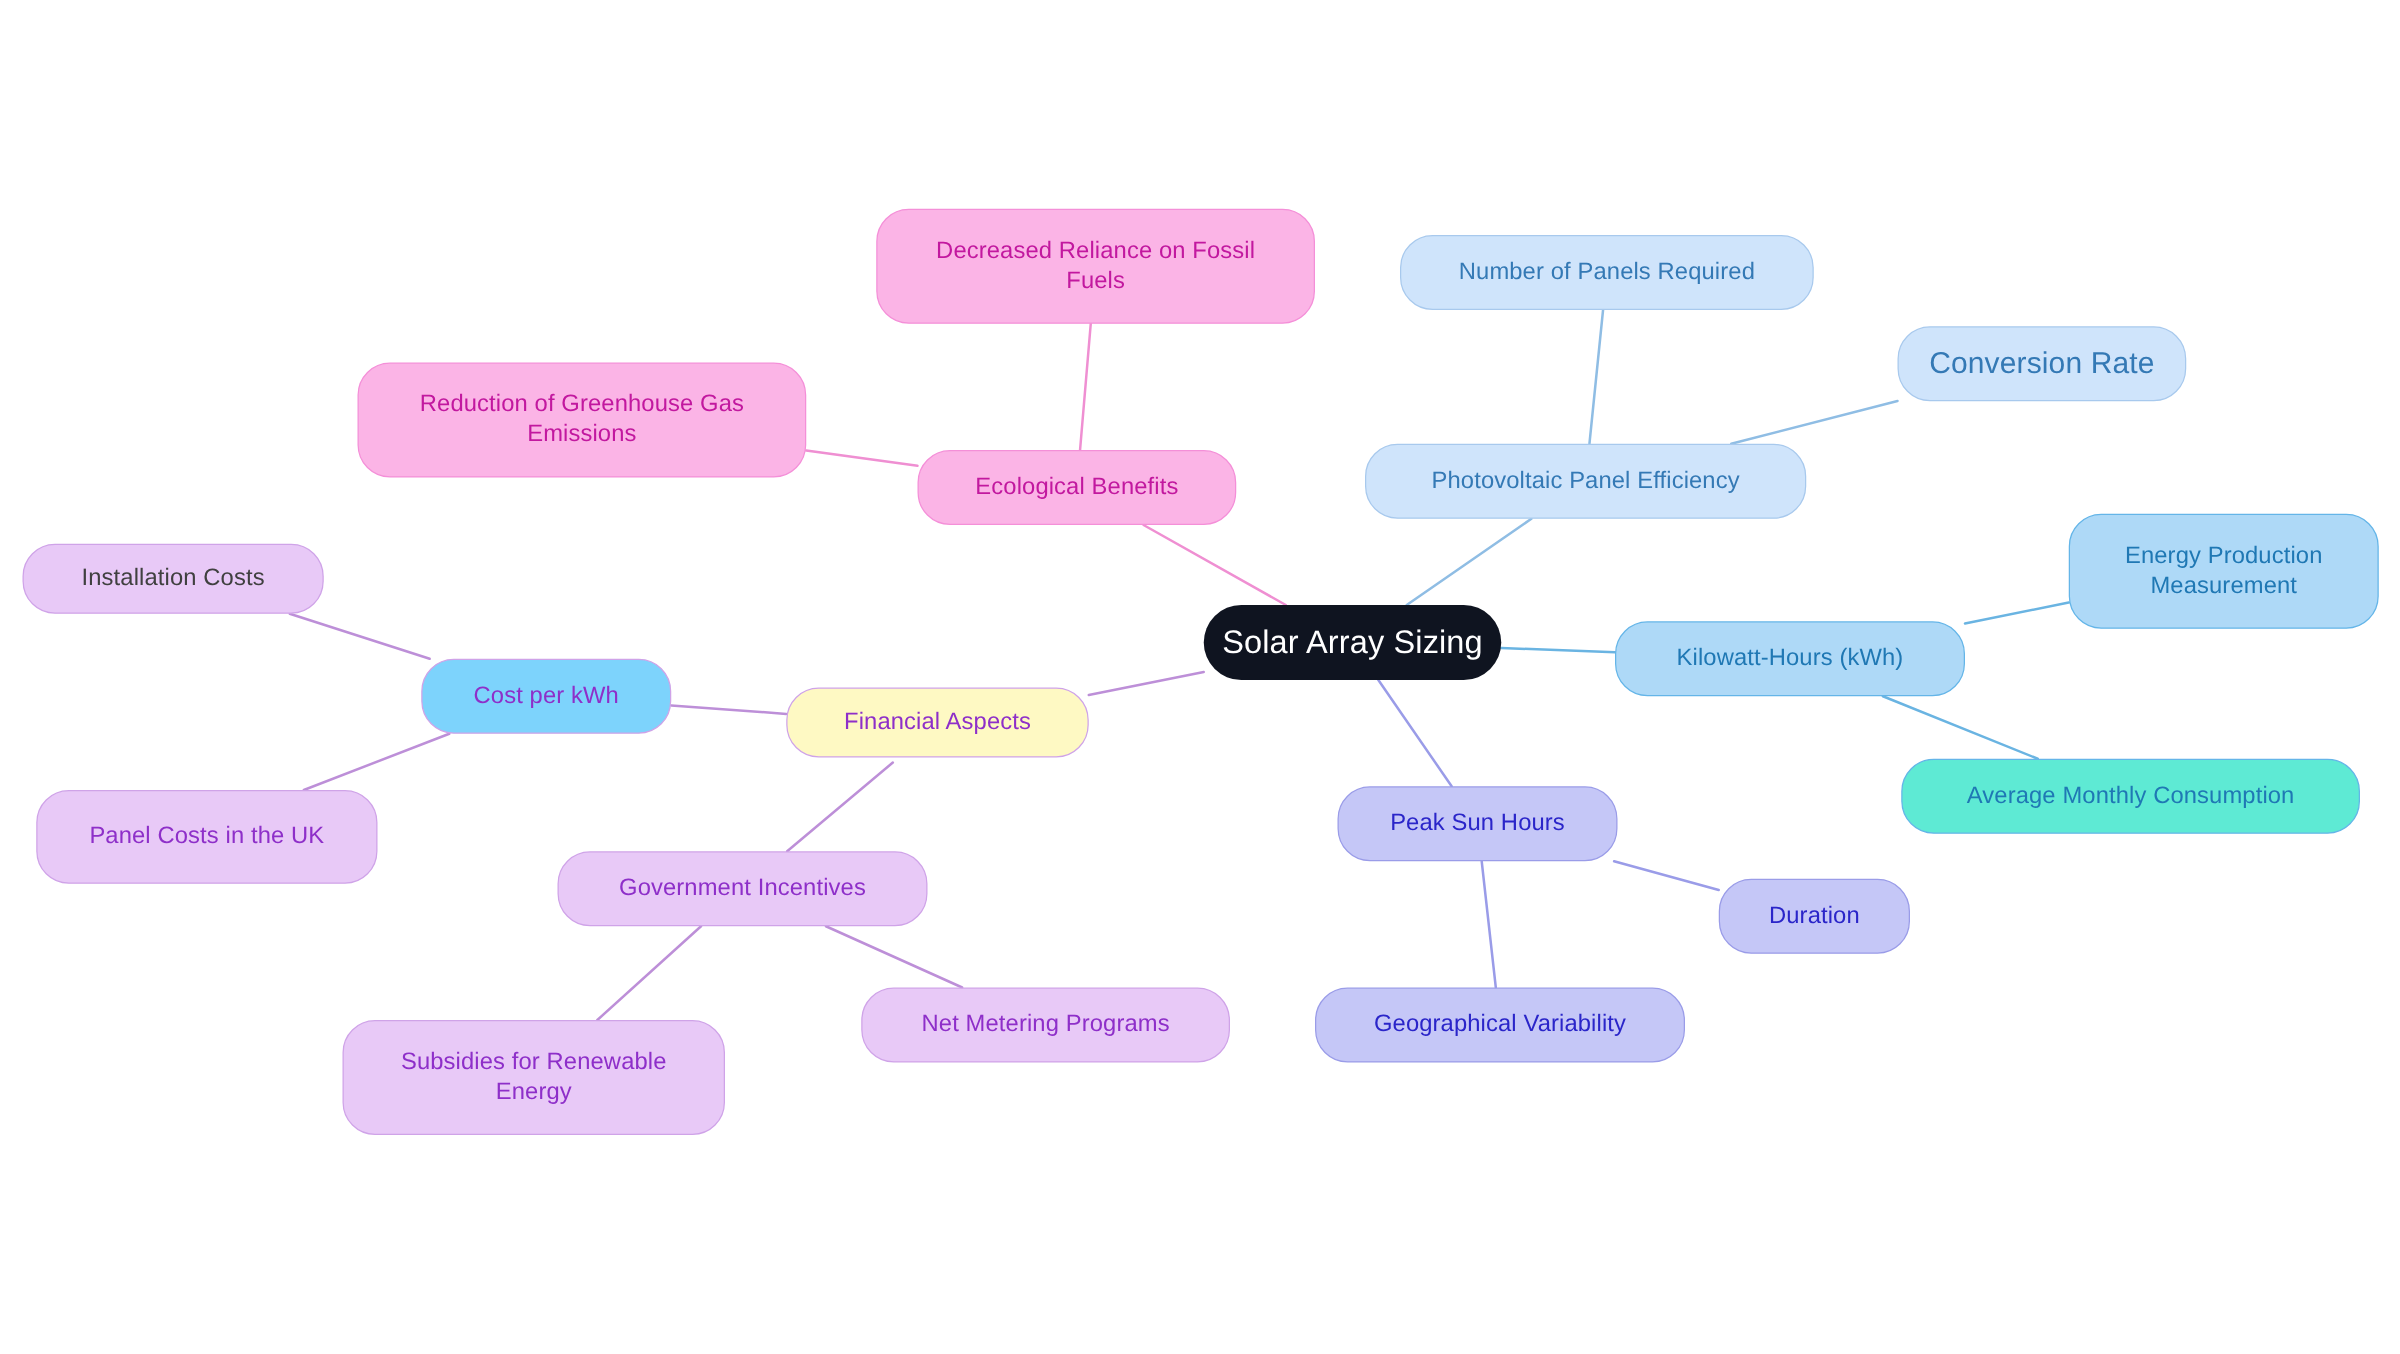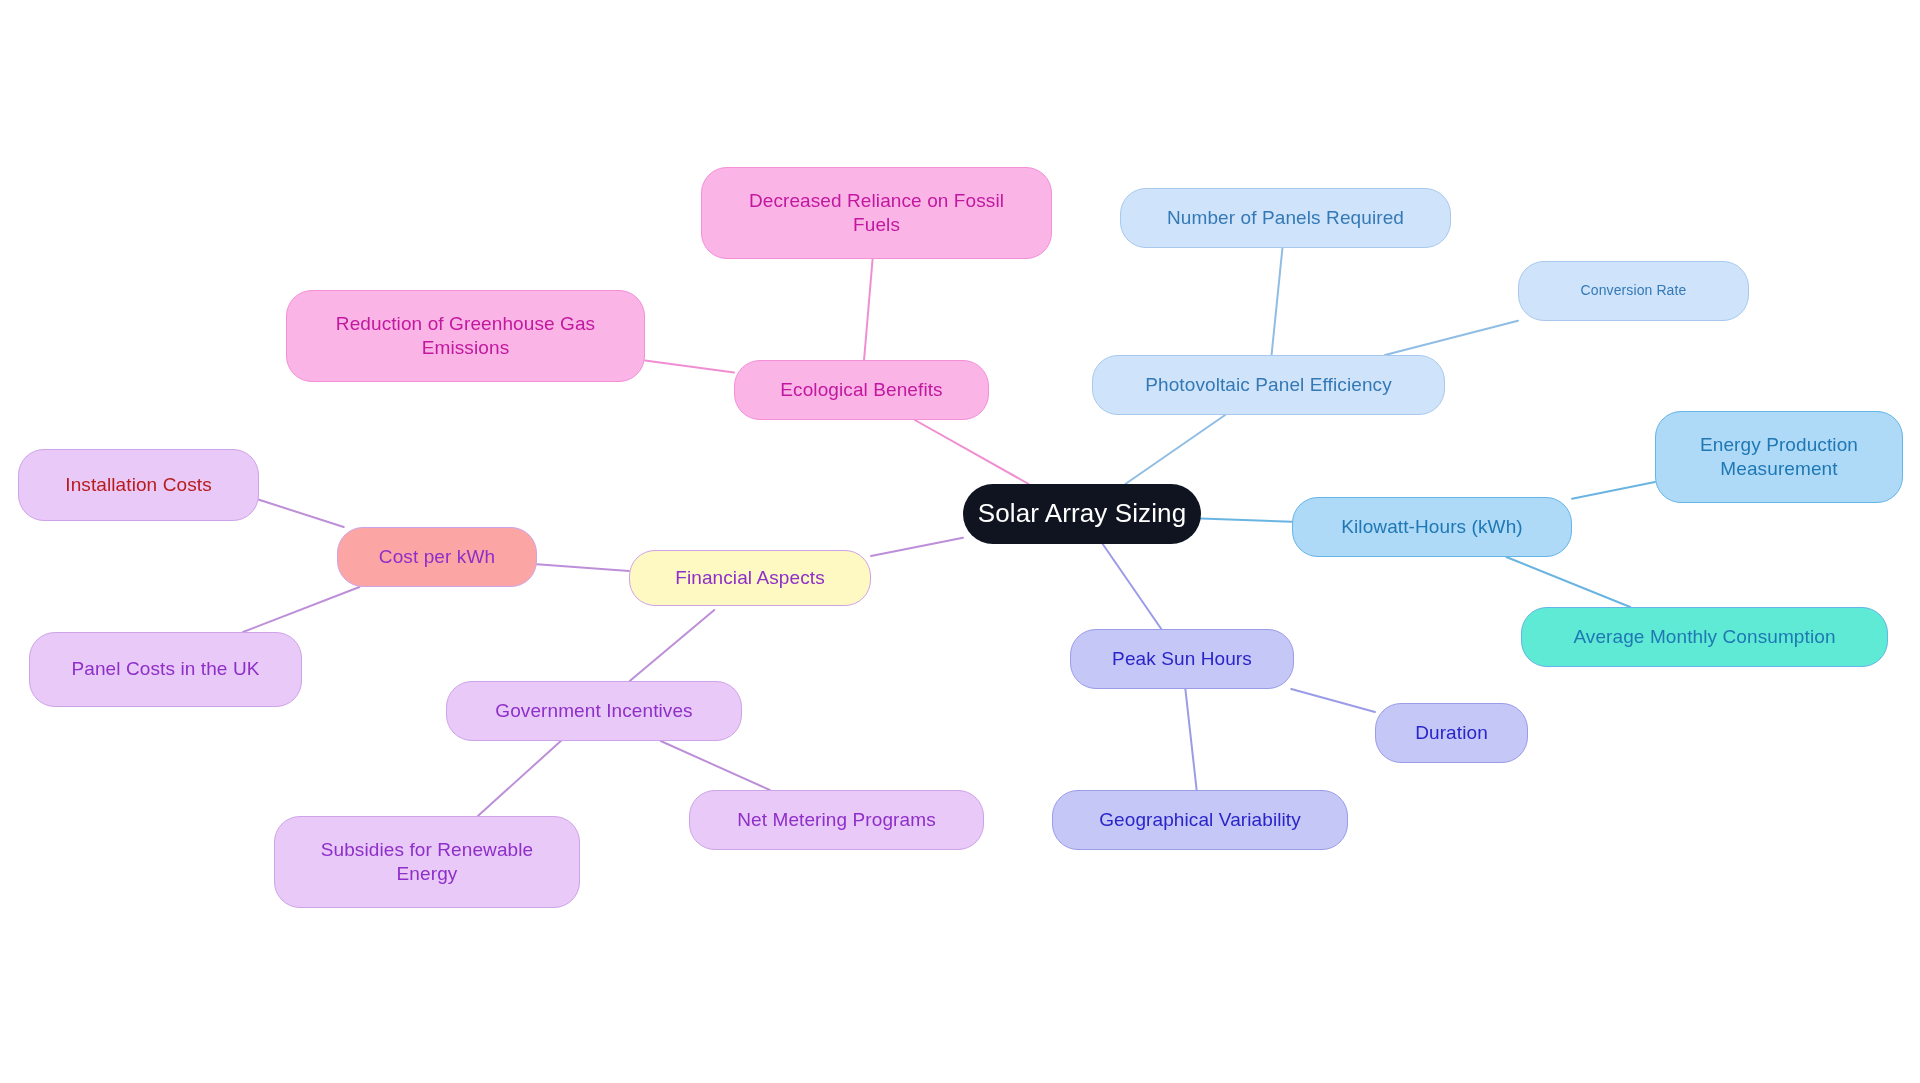--- a/index.html
+++ b/index.html
@@ -79,30 +79,30 @@
     </svg>
   <div id="node-layer">
       <div class="node root" style="left: 963px; top: 484px; width: 238px; height: 60px; background: rgb(15, 20, 32); border-color: rgb(15, 20, 32); color: rgb(255, 255, 255); font-size: 26px;"><span class="node-label">Solar Array Sizing</span></div>
       <div class="node" style="left: 734px; top: 360px; width: 255px; height: 60px; background: rgb(251, 180, 230); border-color: rgb(244, 143, 216); color: rgb(194, 24, 159); font-size: 19px; justify-content: center;"><span class="node-label">Ecological Benefits</span></div>
       <div class="node" style="left: 701px; top: 167px; width: 351px; height: 92px; background: rgb(251, 180, 230); border-color: rgb(244, 143, 216); color: rgb(194, 24, 159); font-size: 19px;"><span class="node-label">Decreased Reliance on Fossil
 Fuels</span></div>
       <div class="node" style="left: 286px; top: 290px; width: 359px; height: 92px; background: rgb(251, 180, 230); border-color: rgb(244, 143, 216); color: rgb(194, 24, 159); font-size: 19px;"><span class="node-label">Reduction of Greenhouse Gas
 Emissions</span></div>
       <div class="node" style="left: 1092px; top: 355px; width: 353px; height: 60px; background: rgb(207, 228, 251); border-color: rgb(168, 201, 237); color: rgb(52, 121, 181); font-size: 19px;"><span class="node-label">Photovoltaic Panel Efficiency</span></div>
       <div class="node" style="left: 1120px; top: 188px; width: 331px; height: 60px; background: rgb(207, 228, 251); border-color: rgb(168, 201, 237); color: rgb(52, 121, 181); font-size: 19px;"><span class="node-label">Number of Panels Required</span></div>
-      <div class="node" style="left: 1518px; top: 261px; width: 231px; height: 60px; background: rgb(207, 228, 251); border-color: rgb(168, 201, 237); color: rgb(52, 121, 181); font-size: 14px; align-items: center;"><span class="node-label">Conversion Rate</span></div>
+      <div class="node" style="left: 1518px; top: 261px; width: 231px; height: 60px; background: rgb(207, 228, 251); border-color: rgb(168, 201, 237); color: rgb(52, 121, 181); font-size: 24px; align-items: center;"><span class="node-label">Conversion Rate</span></div>
       <div class="node" style="left: 1292px; top: 497px; width: 280px; height: 60px; background: rgb(174, 217, 247); border-color: rgb(100, 181, 232); color: rgb(31, 120, 180); font-size: 19px;"><span class="node-label">Kilowatt-Hours (kWh)</span></div>
       <div class="node" style="left: 1655px; top: 411px; width: 248px; height: 92px; background: rgb(174, 217, 247); border-color: rgb(100, 181, 232); color: rgb(31, 120, 180); font-size: 19px;"><span class="node-label">Energy Production
 Measurement</span></div>
       <div class="node" style="left: 1521px; top: 607px; width: 367px; height: 60px; background: #5eead4; border-color: rgb(100, 181, 232); color: rgb(31, 120, 180); font-size: 19px;"><span class="node-label">Average Monthly Consumption</span></div>
       <div class="node" style="left: 1070px; top: 629px; width: 224px; height: 60px; background: rgb(197, 199, 247); border-color: rgb(154, 156, 232); color: rgb(42, 37, 201); font-size: 19px;"><span class="node-label">Peak Sun Hours</span></div>
       <div class="node" style="left: 1375px; top: 703px; width: 153px; height: 60px; background: rgb(197, 199, 247); border-color: rgb(154, 156, 232); color: rgb(42, 37, 201); font-size: 19px;"><span class="node-label">Duration</span></div>
       <div class="node" style="left: 1052px; top: 790px; width: 296px; height: 60px; background: rgb(197, 199, 247); border-color: rgb(154, 156, 232); color: rgb(42, 37, 201); font-size: 19px;"><span class="node-label">Geographical Variability</span></div>
       <div class="node" style="left: 629px; top: 550px; width: 242px; height: 56px; background: #fef9c3; border-color: rgb(207, 163, 232); color: rgb(142, 47, 201); font-size: 19px;"><span class="node-label">Financial Aspects</span></div>
-      <div class="node" style="left: 337px; top: 527px; width: 200px; height: 60px; background: #fca5a5; border-color: rgb(207, 163, 232); color: rgb(142, 47, 201); font-size: 19px;"><span class="node-label">Cost per kWh</span></div>
-      <div class="node" style="left: 18px; top: 449px; width: 241px; height: 72px; background: rgb(232, 201, 247); border-color: rgb(207, 163, 232); color: #b91c1c; font-size: 19px;"><span class="node-label">Installation Costs</span></div>
+      <div class="node" style="left: 337px; top: 527px; width: 200px; height: 60px; background: #7dd3fc; border-color: rgb(207, 163, 232); color: rgb(142, 47, 201); font-size: 19px;"><span class="node-label">Cost per kWh</span></div>
+      <div class="node" style="left: 18px; top: 435px; width: 241px; height: 56px; background: rgb(232, 201, 247); border-color: rgb(207, 163, 232); color: #404040; font-size: 19px;"><span class="node-label">Installation Costs</span></div>
       <div class="node" style="left: 29px; top: 632px; width: 273px; height: 75px; background: rgb(232, 201, 247); border-color: rgb(207, 163, 232); color: rgb(142, 47, 201); font-size: 19px;"><span class="node-label">Panel Costs in the UK</span></div>
       <div class="node" style="left: 446px; top: 681px; width: 296px; height: 60px; background: rgb(232, 201, 247); border-color: rgb(207, 163, 232); color: rgb(142, 47, 201); font-size: 19px;"><span class="node-label">Government Incentives</span></div>
       <div class="node" style="left: 274px; top: 816px; width: 306px; height: 92px; background: rgb(232, 201, 247); border-color: rgb(207, 163, 232); color: rgb(142, 47, 201); font-size: 19px;"><span class="node-label">Subsidies for Renewable
 Energy</span></div>
       <div class="node" style="left: 689px; top: 790px; width: 295px; height: 60px; background: rgb(232, 201, 247); border-color: rgb(207, 163, 232); color: rgb(142, 47, 201); font-size: 19px;"><span class="node-label">Net Metering Programs</span></div>
     </div>
 </div>
 
 </body></html>

